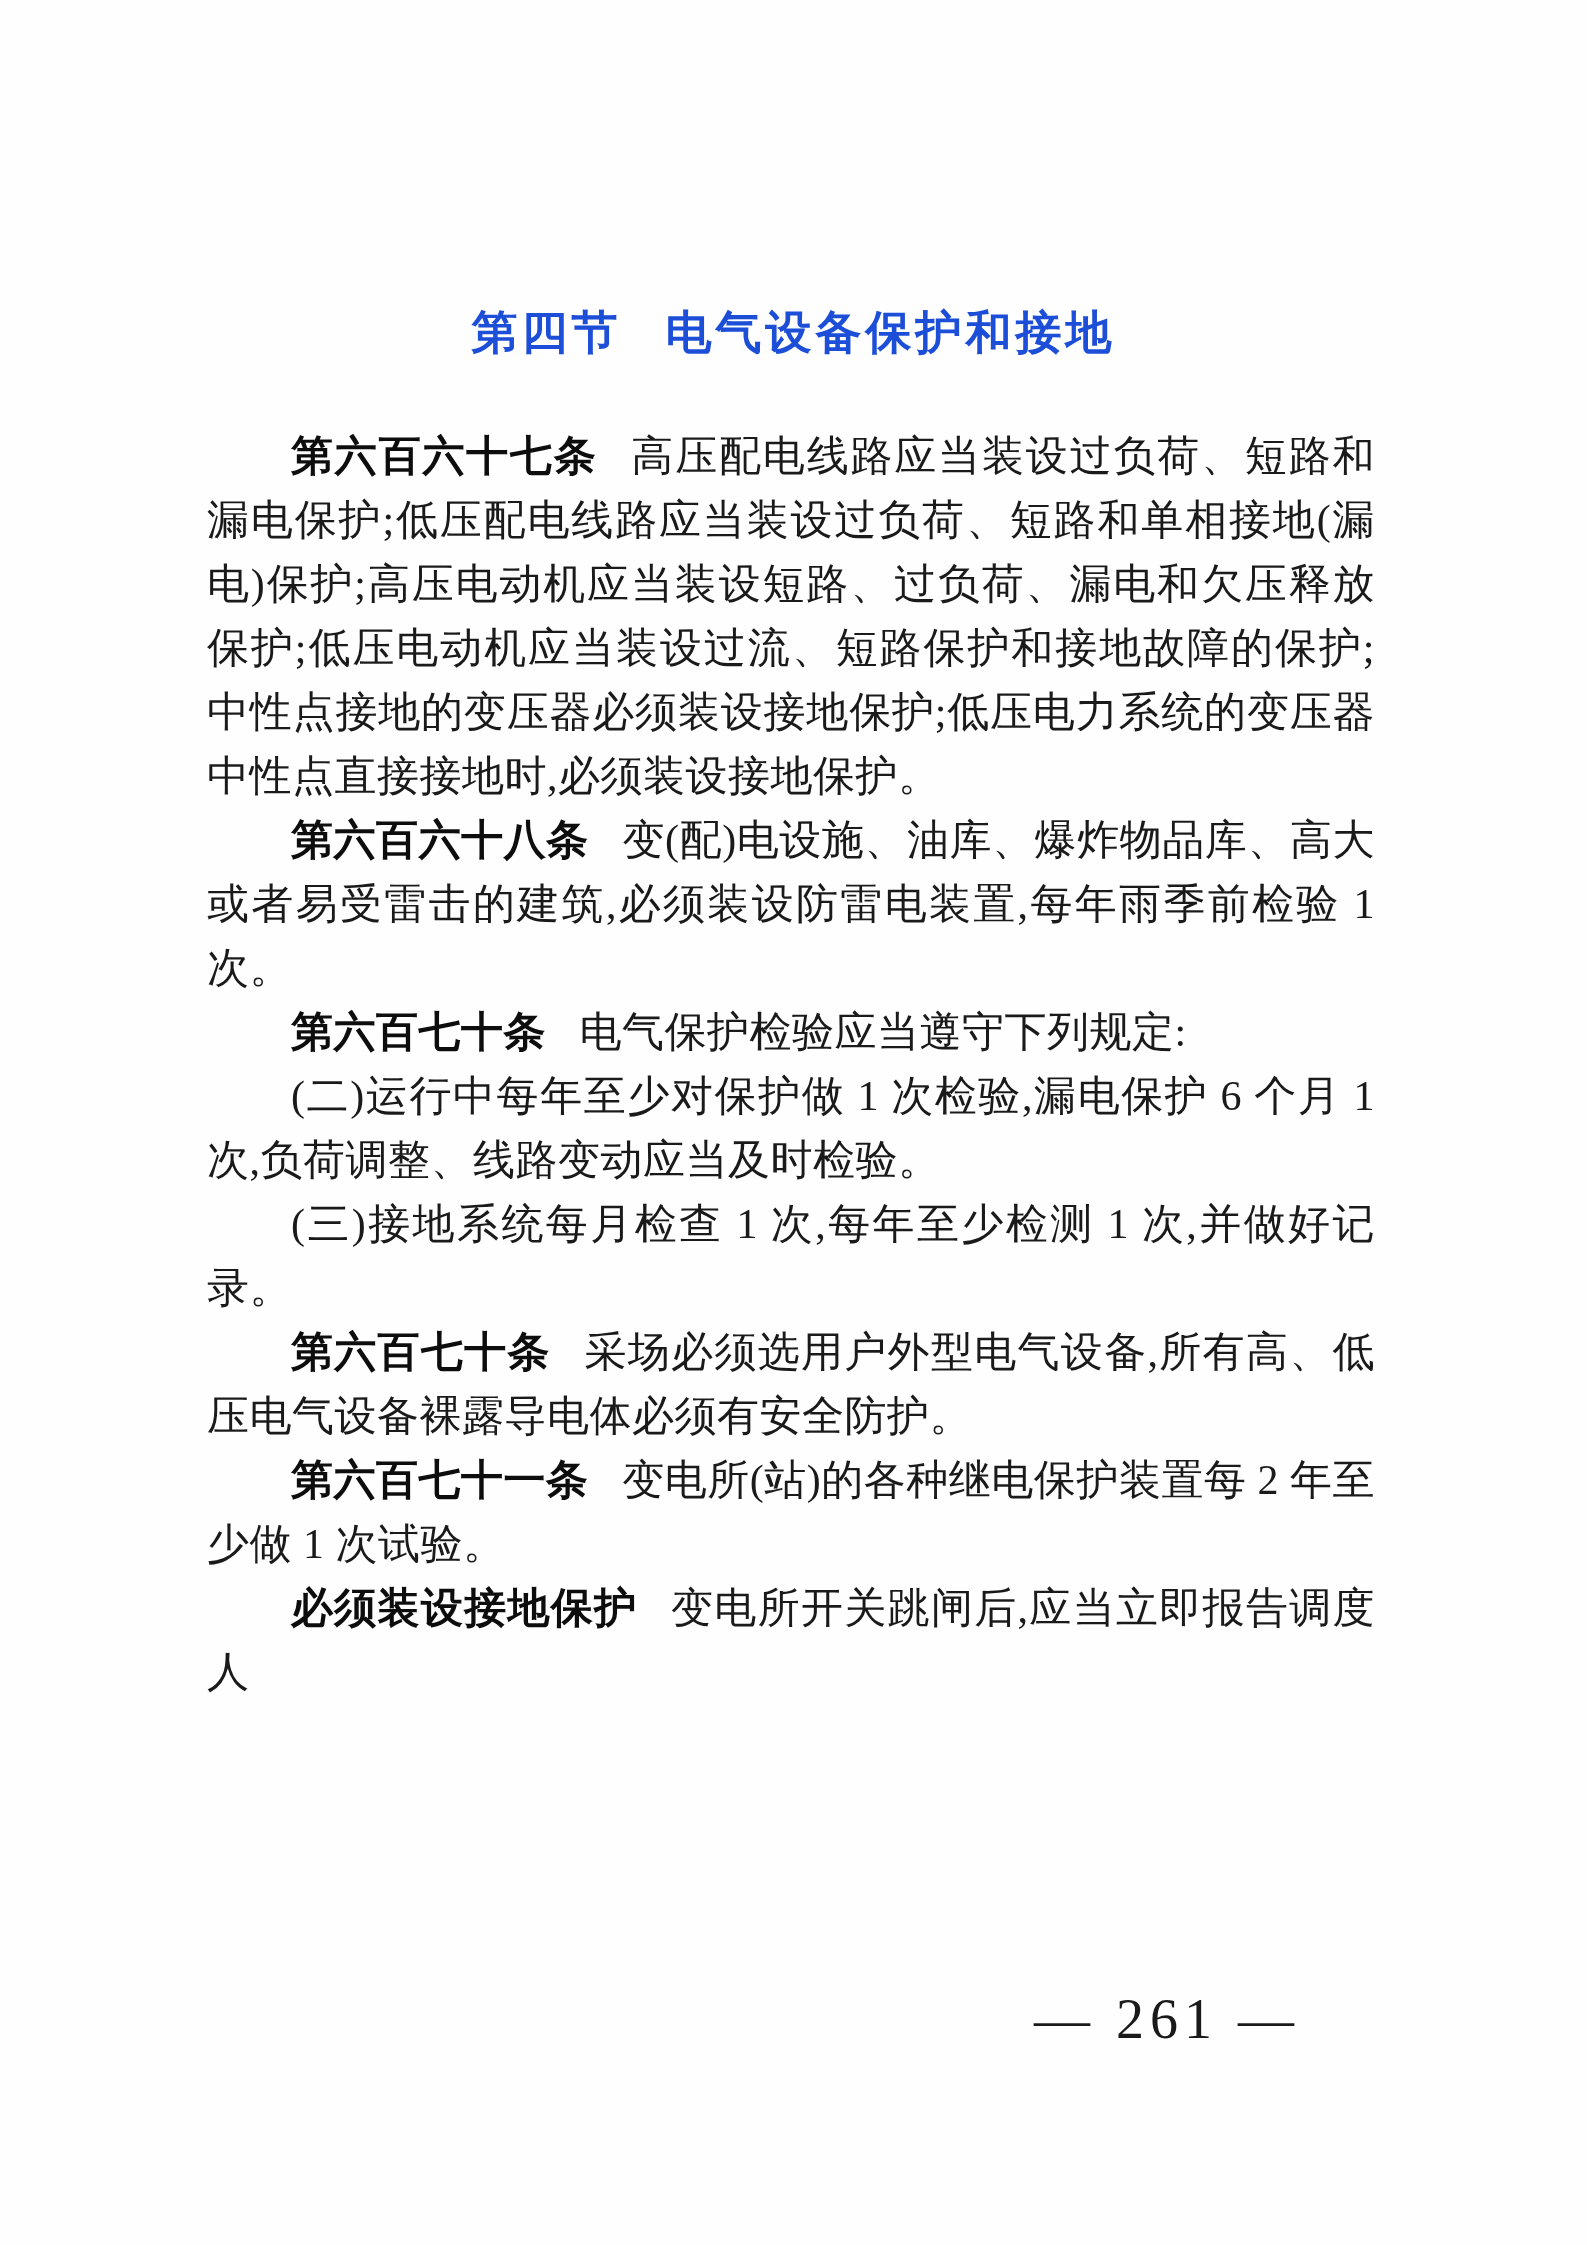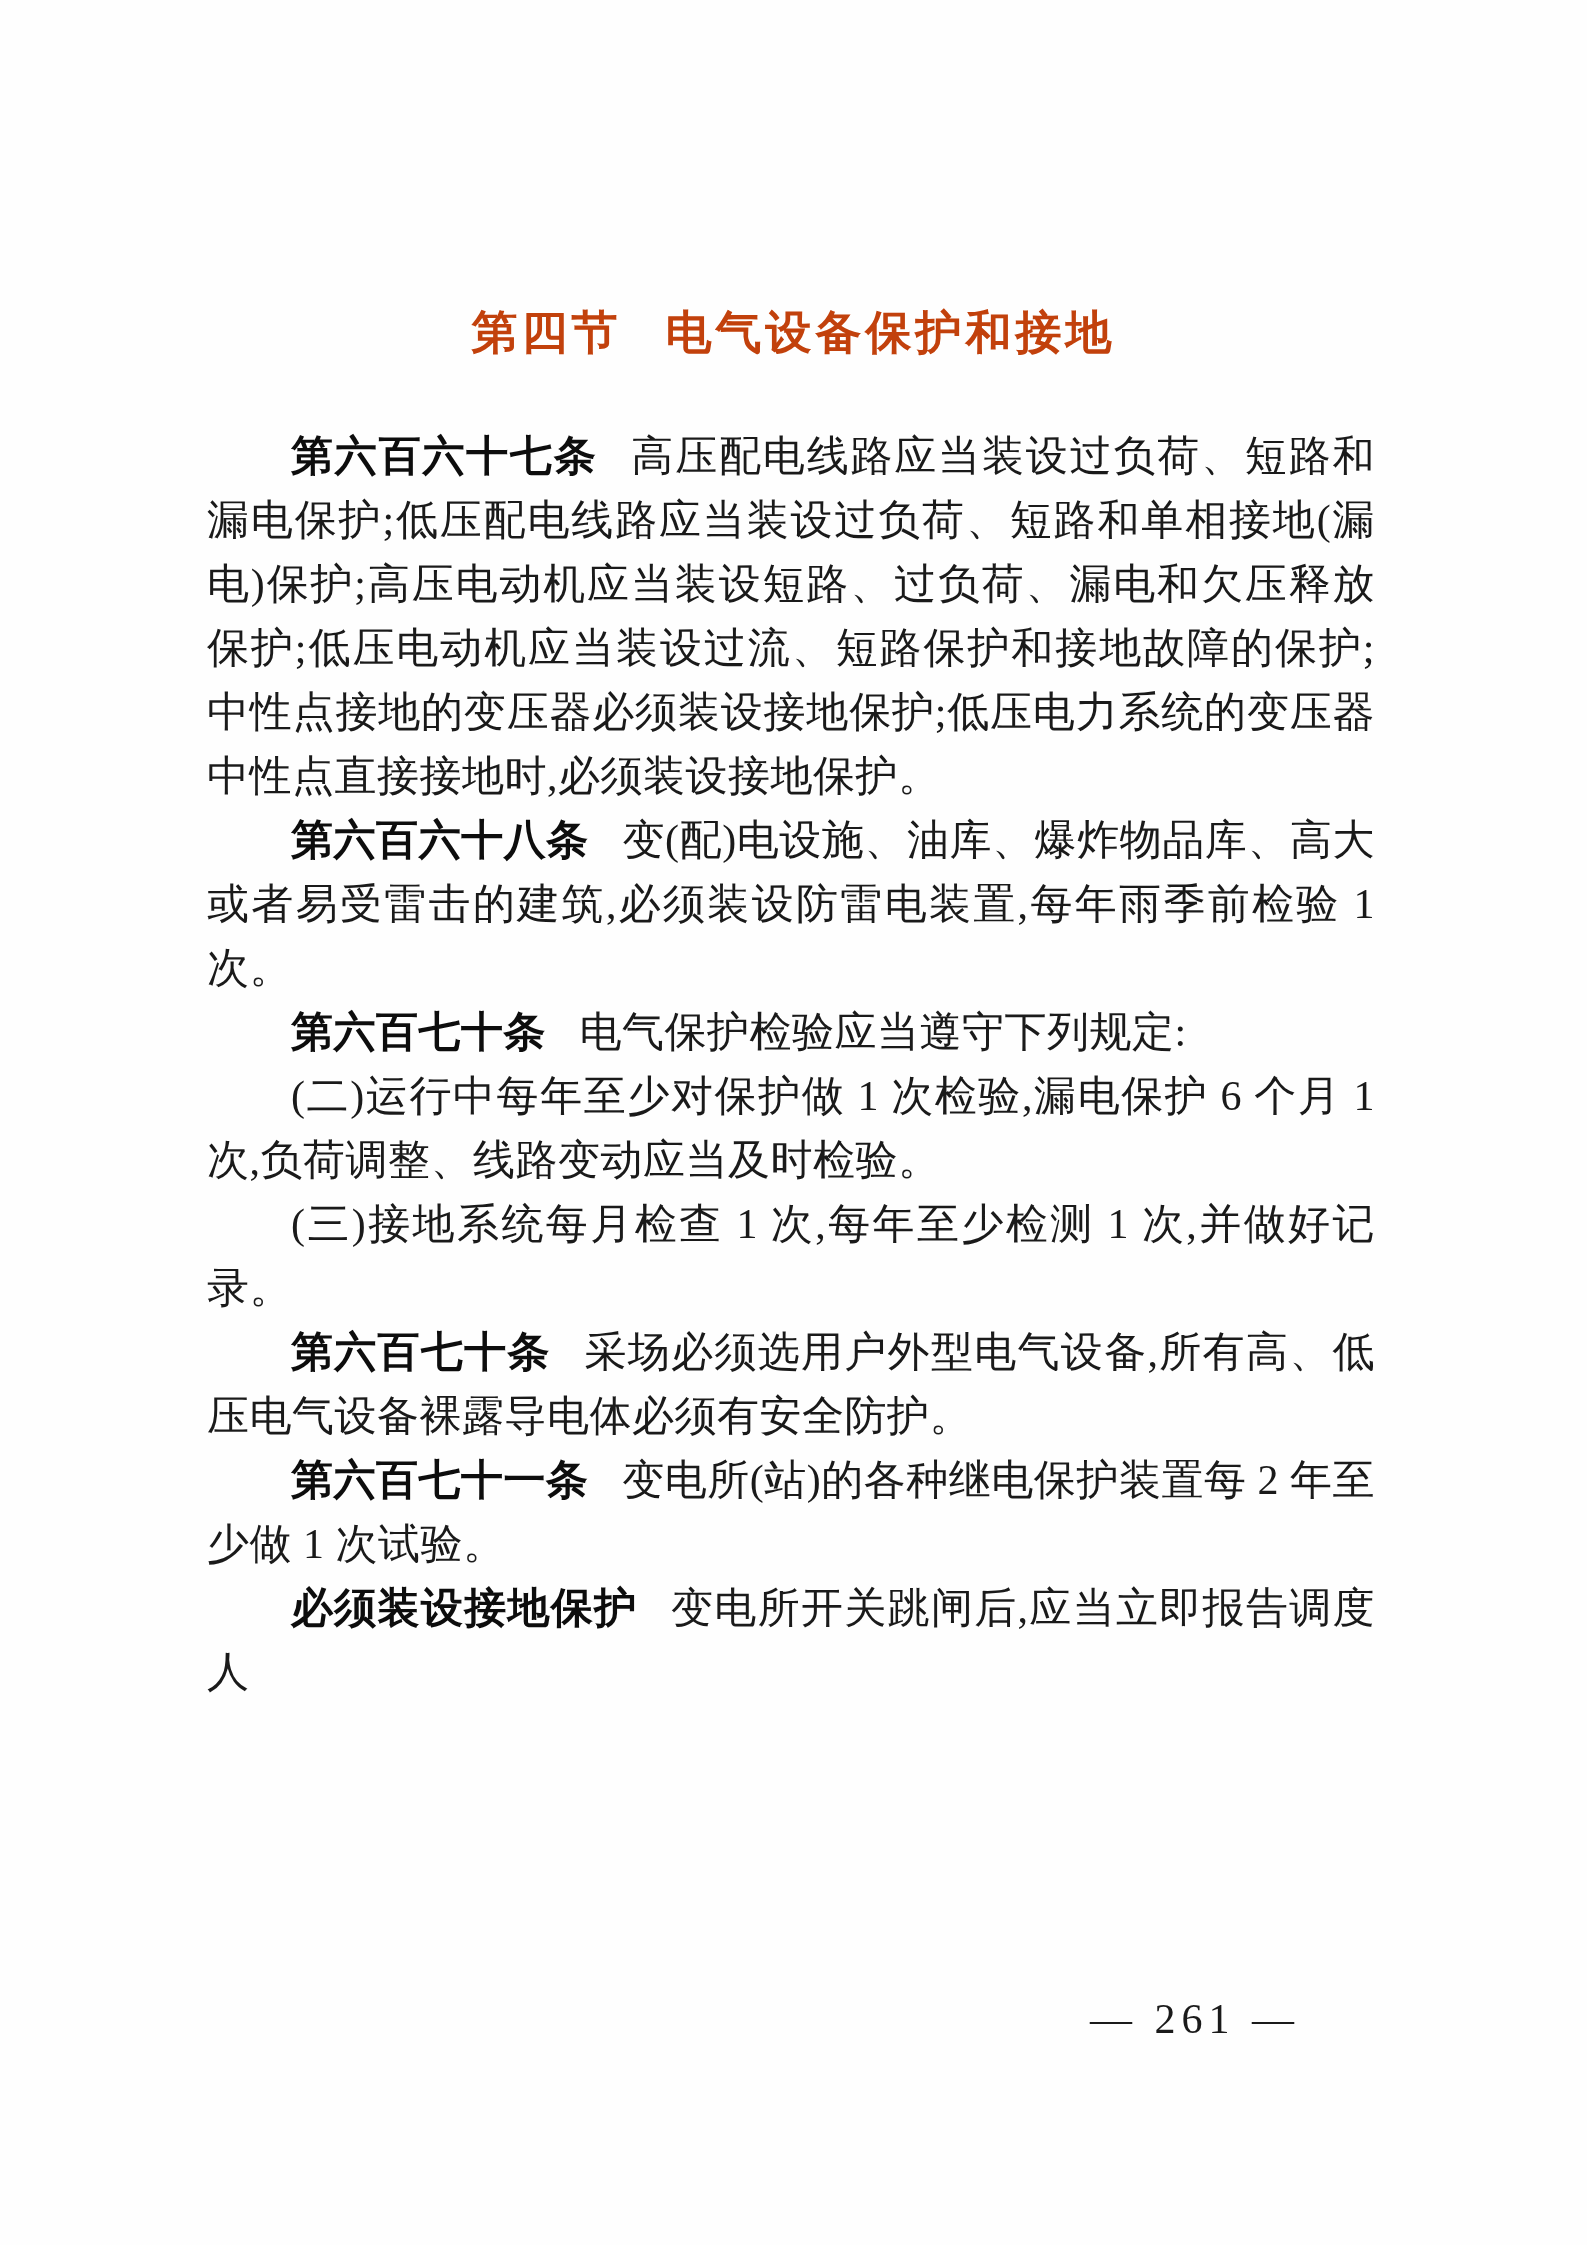--- a/index.html
+++ b/index.html
@@ -17,21 +17,21 @@
   }
   .section-heading {
     position: absolute;
     top: 306px; left: 0; width: 100%;
     text-align: center;
     font-family: "Liberation Sans", "DejaVu Sans", sans-serif;
     font-weight: 700;
     font-size: 46px;
     line-height: 52px;
     letter-spacing: 4px;
-    color: #c2410c;
+    color: #1d4ed8;
     white-space: nowrap;
   }
   .section-heading .sec-num { margin-right: 44px; }
   .doc-body {
     position: absolute;
     left: 207px; top: 424px;
     width: 1168px;
     font-size: 42px;
     line-height: 64px;
     letter-spacing: 0.5px;
@@ -47,21 +47,21 @@
     font-family: "Liberation Sans", "DejaVu Sans", sans-serif;
     font-weight: 700;
     color: #0d0d0d;
     margin-right: 0.8em;
   }
   .art-label:empty { margin-right: 0; }
   .page-number {
     position: absolute;
     top: 1994px;
     right: 287px;
-    font-size: 42px;
+    font-size: 56px;
     line-height: 50px;
     letter-spacing: 6px;
     color: #1a1a1a;
     white-space: nowrap;
   }
 </style>
 </head>
 <body>
 
 <div class="page">

